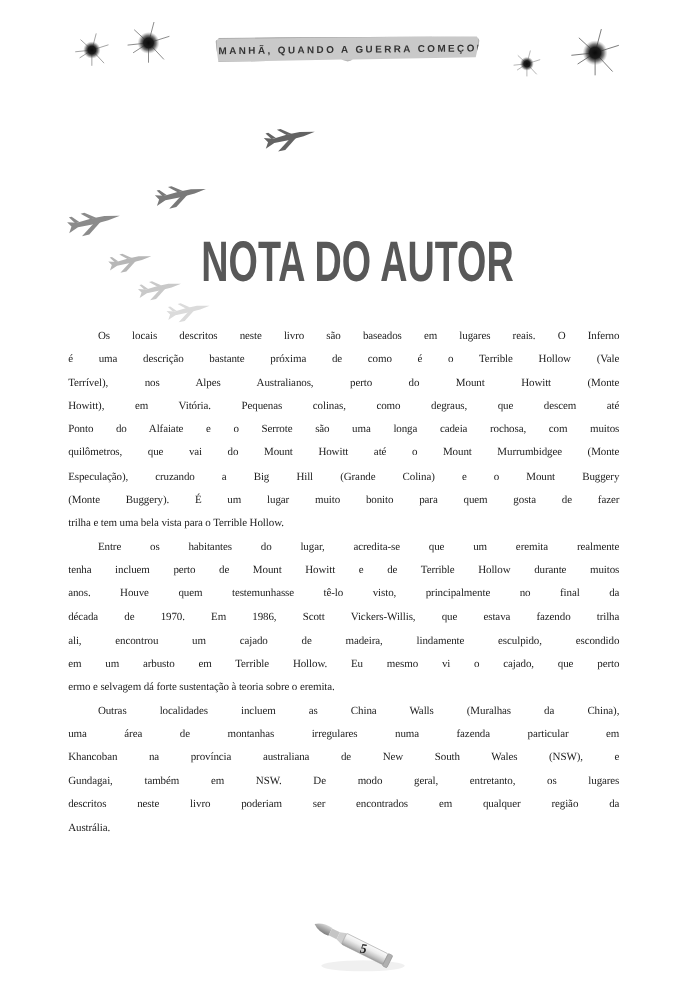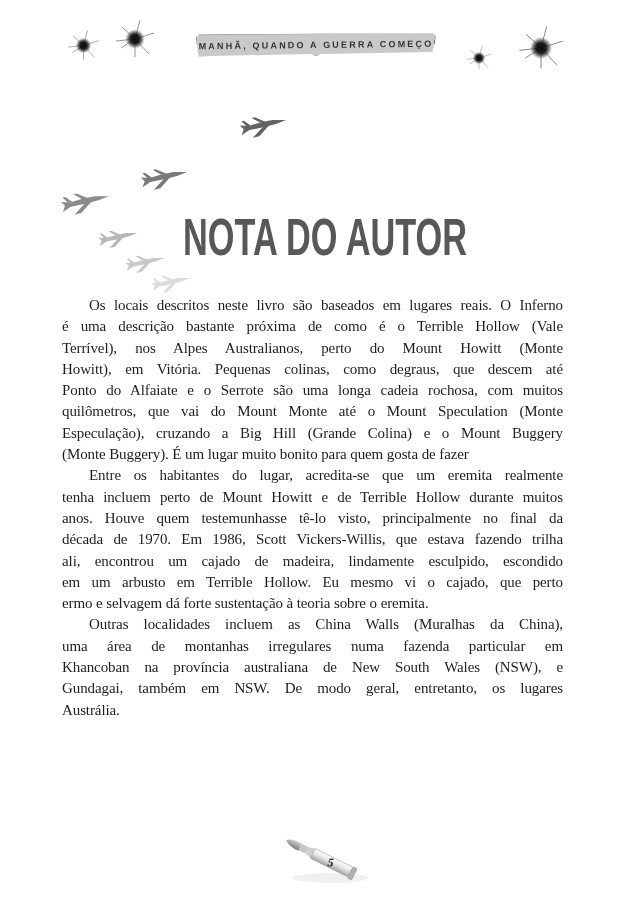--- a/index.html
+++ b/index.html
@@ -37,21 +37,21 @@
   
   .plane { position: absolute; transform: rotate(-13deg); }
 
   
   .title-svg { position: absolute; left: 178px; top: 206px; }
 
   
   .body-text {
     position: absolute;
     left: 62px; top: 295px; width: 501px;
-    font-size: 15px; line-height: 21.3px;
+    font-size: 10px; line-height: 21.3px;
     letter-spacing: -0.1px;
     color: #1d1d1d;
     text-align: justify;
   }
   .para { margin: 0; }
   .line { text-align: justify; text-align-last: justify; }
   .para .line:first-child { text-indent: 27px; }
   .para .line:last-child { text-align-last: left; }
 
   
@@ -140,38 +140,40 @@
   <text x="147" y="49" text-anchor="middle" font-family="Liberation Sans, sans-serif" font-weight="bold" font-size="52" textLength="284" lengthAdjust="spacingAndGlyphs" fill="#585858">NOTA DO AUTOR</text>
 </svg>
 
 <div class="body-text">
   <div class="para">
     <div class="line">Os locais descritos neste livro são baseados em lugares reais. O Inferno</div>
     <div class="line">é uma descrição bastante próxima de como é o Terrible Hollow (Vale</div>
     <div class="line">Terrível), nos Alpes Australianos, perto do Mount Howitt (Monte</div>
     <div class="line">Howitt), em Vitória. Pequenas colinas, como degraus, que descem até</div>
     <div class="line">Ponto do Alfaiate e o Serrote são uma longa cadeia rochosa, com muitos</div>
-    <div class="line">quilômetros, que vai do Mount Monte até o Mount Speculation (Monte</div>
+    <div class="line">quilômetros, que vai do Mount Howitt até o Mount Murrumbidgee (Monte</div>
     <div class="line">Especulação), cruzando a Big Hill (Grande Colina) e o Mount Buggery</div>
     <div class="line">(Monte Buggery). É um lugar muito bonito para quem gosta de fazer</div>
+    <div class="line">trilha e tem uma bela vista para o Terrible Hollow.</div>
   </div>
   <div class="para">
     <div class="line">Entre os habitantes do lugar, acredita-se que um eremita realmente</div>
     <div class="line">tenha incluem perto de Mount Howitt e de Terrible Hollow durante muitos</div>
     <div class="line">anos. Houve quem testemunhasse tê-lo visto, principalmente no final da</div>
     <div class="line">década de 1970. Em 1986, Scott Vickers-Willis, que estava fazendo trilha</div>
     <div class="line">ali, encontrou um cajado de madeira, lindamente esculpido, escondido</div>
     <div class="line">em um arbusto em Terrible Hollow. Eu mesmo vi o cajado, que perto</div>
     <div class="line">ermo e selvagem dá forte sustentação à teoria sobre o eremita.</div>
   </div>
   <div class="para">
     <div class="line">Outras localidades incluem as China Walls (Muralhas da China),</div>
     <div class="line">uma área de montanhas irregulares numa fazenda particular em</div>
     <div class="line">Khancoban na província australiana de New South Wales (NSW), e</div>
     <div class="line">Gundagai, também em NSW. De modo geral, entretanto, os lugares</div>
+    <div class="line">descritos neste livro poderiam ser encontrados em qualquer região da</div>
     <div class="line">Austrália.</div>
   </div>
 </div>
 
 <svg class="footer-bullet" width="105" height="70">
   <ellipse cx="50" cy="56" rx="38" ry="5" fill="#000" opacity="0.06"></ellipse>
   <g transform="translate(4,10) rotate(26.5 2 8)">
     <path d="M2,8 Q8,3 18,4 L18,12 Q8,13 2,8 Z" fill="url(#tipGrad)"></path>
     <rect x="18" y="4.5" width="8" height="7" fill="#c5c5c5"></rect>
     <polygon points="26,4.5 32,2.5 32,13.5 26,11.5" fill="#cfcfcf"></polygon>

